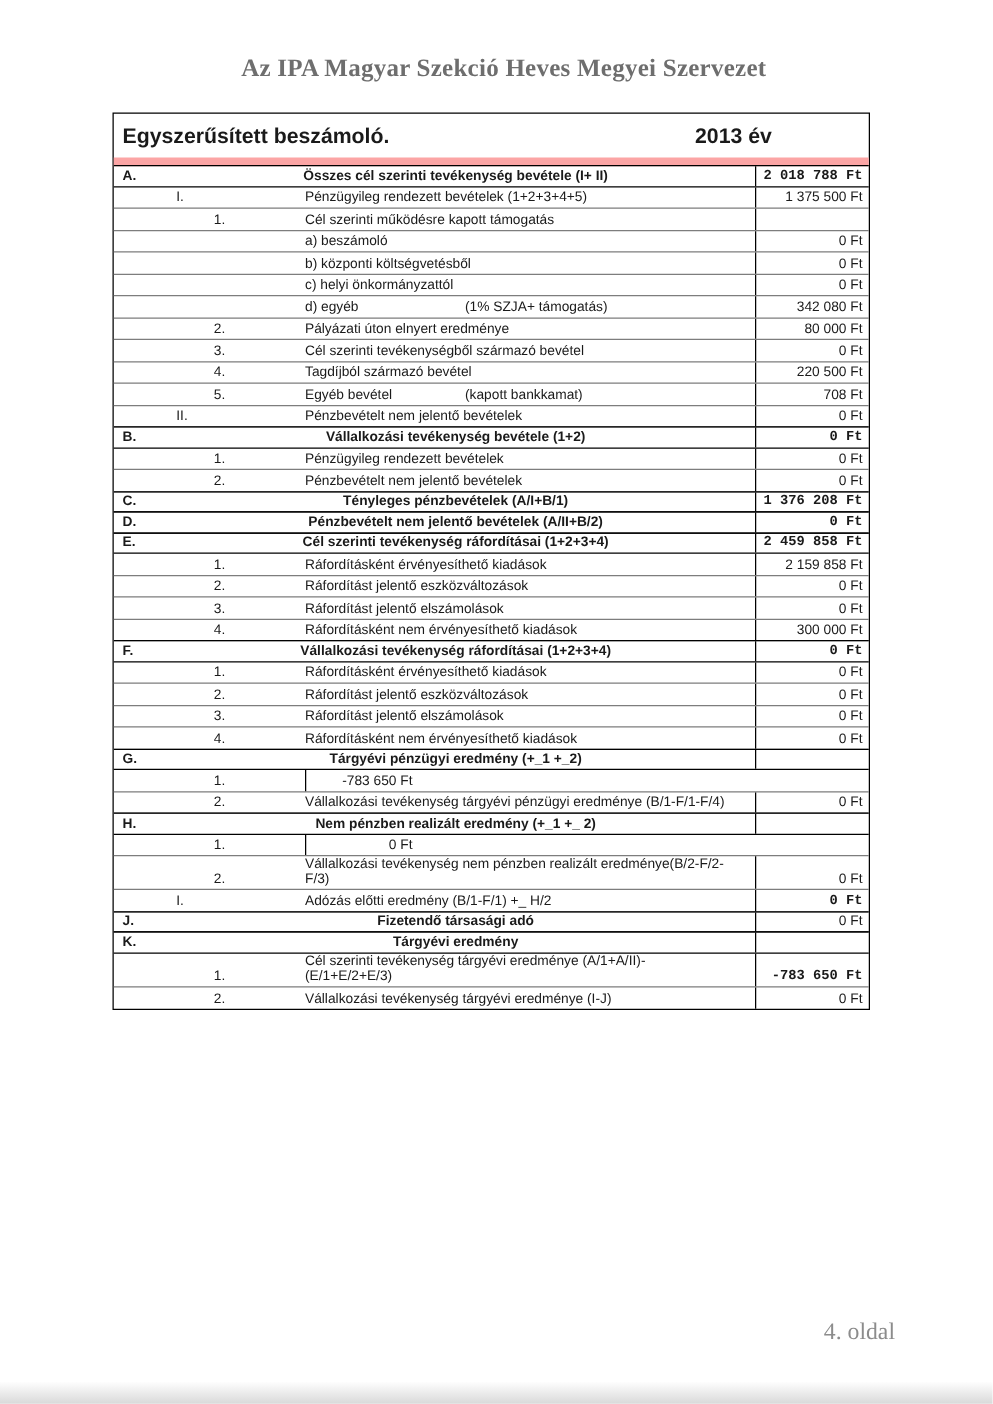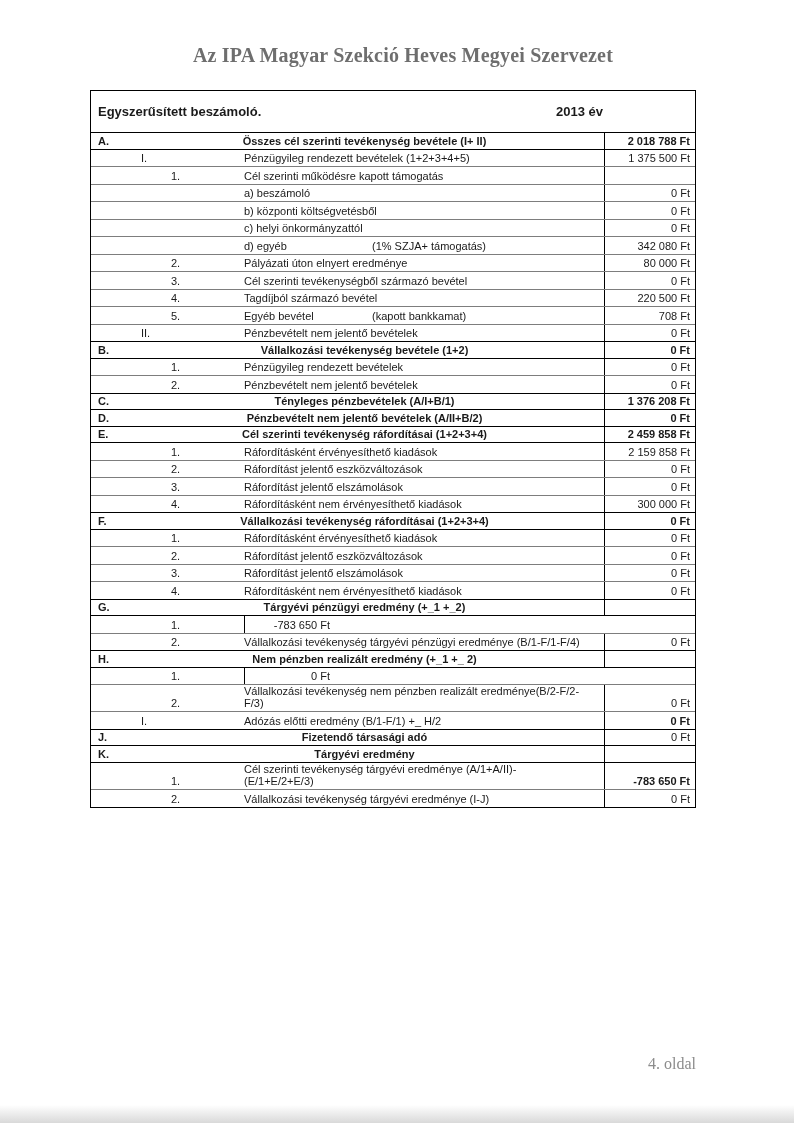--- a/index.html
+++ b/index.html
@@ -23,22 +23,22 @@
   .report-table {
     position: absolute; left: 90px; top: 90px; width: 606px;
     border: 1px solid #000;
     background: #fff;
     font-size: 11px; line-height: 12px;
   }
   .thead {
     position: relative;
     display: flex; align-items: center;
     height: 42px;
-    border-bottom: 1px solid #fca5a5;
-    font-weight: bold; font-size: 13px;
+    border-bottom: 7px solid #fca5a5;
+    font-weight: bold; font-size: 17px;
   }
   .thead .h-left { padding-left: 7px; }
   .thead .h-year { position: absolute; left: 465px; }
   .row {
     display: flex; align-items: flex-end;
     min-height: 17.5px;
     border-bottom: 1px solid #7d7d7d;
     position: relative;
   }
   .row:last-child { border-bottom: none; }
@@ -55,25 +55,25 @@
   .sec .c-desc { font-weight: bold; text-align: center; }
   .d-note { position: absolute; left: 128px; bottom: 2px; white-space: nowrap; margin-top: 24px; }
   .c-value {
     flex: 0 0 91px;
     align-self: stretch;
     display: flex; align-items: flex-end; justify-content: flex-end;
     border-left: 1px solid #000;
     padding: 0 5px 2px 0;
     text-align: right; white-space: nowrap;
   }
-  .c-value.vb { font-weight: bold; }
+  .c-value.vb { font-weight: bold; font-family: Liberation Mono, monospace; }
   .page-number {
-    position: absolute; top: 1055px; right: 98px;
+    position: absolute; top: 1055px; right: 78px;
     font-family: "Liberation Serif", serif;
-    font-size: 16px; color: #8c8c8c;
+    font-size: 19px; color: #8c8c8c;
   }
   .page-edge {
     position: absolute; left: 0; right: 0; bottom: 0; height: 18px;
     background: linear-gradient(#ffffff, #d9d9d9);
   }
 </style>
 </head>
 <body>
 
 <div class="doc-title">Az IPA Magyar Szekció Heves Megyei Szervezet</div>

